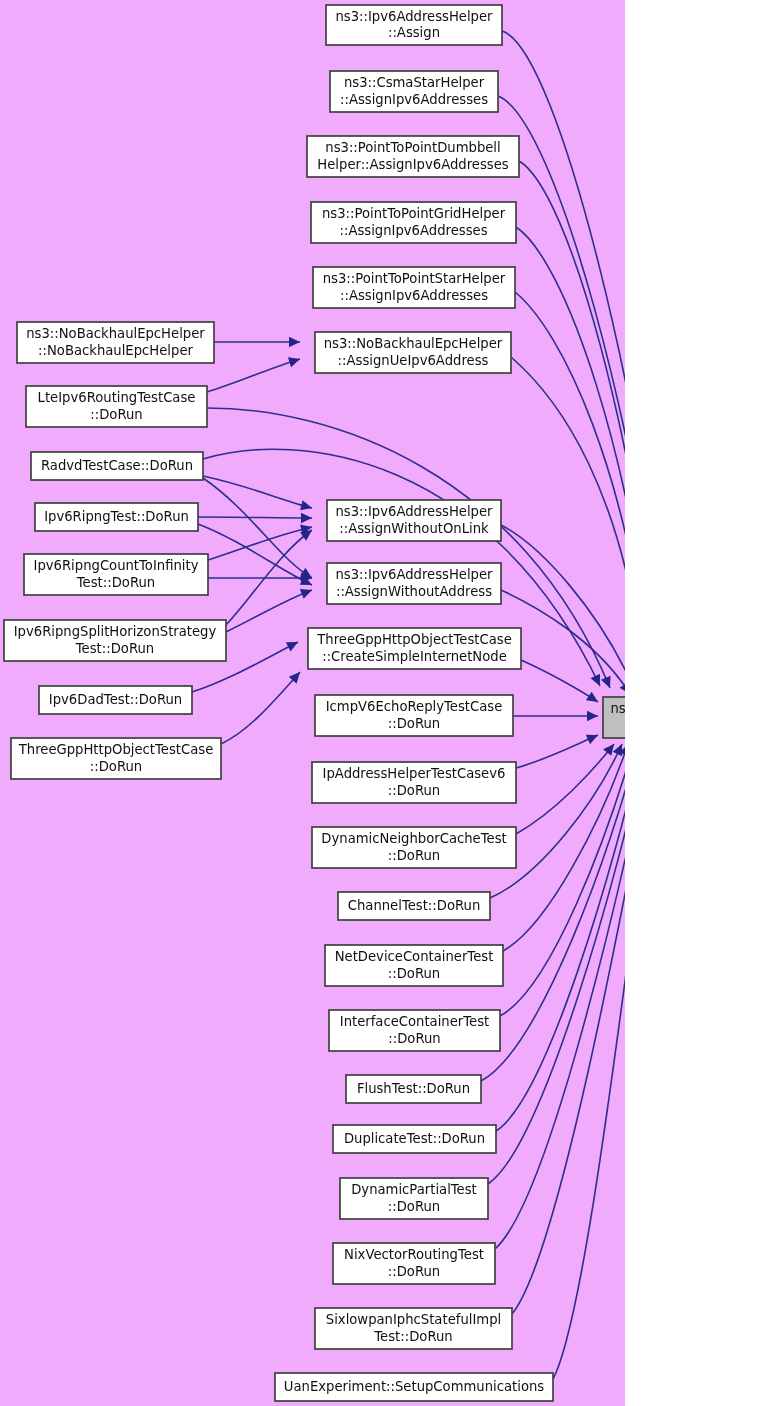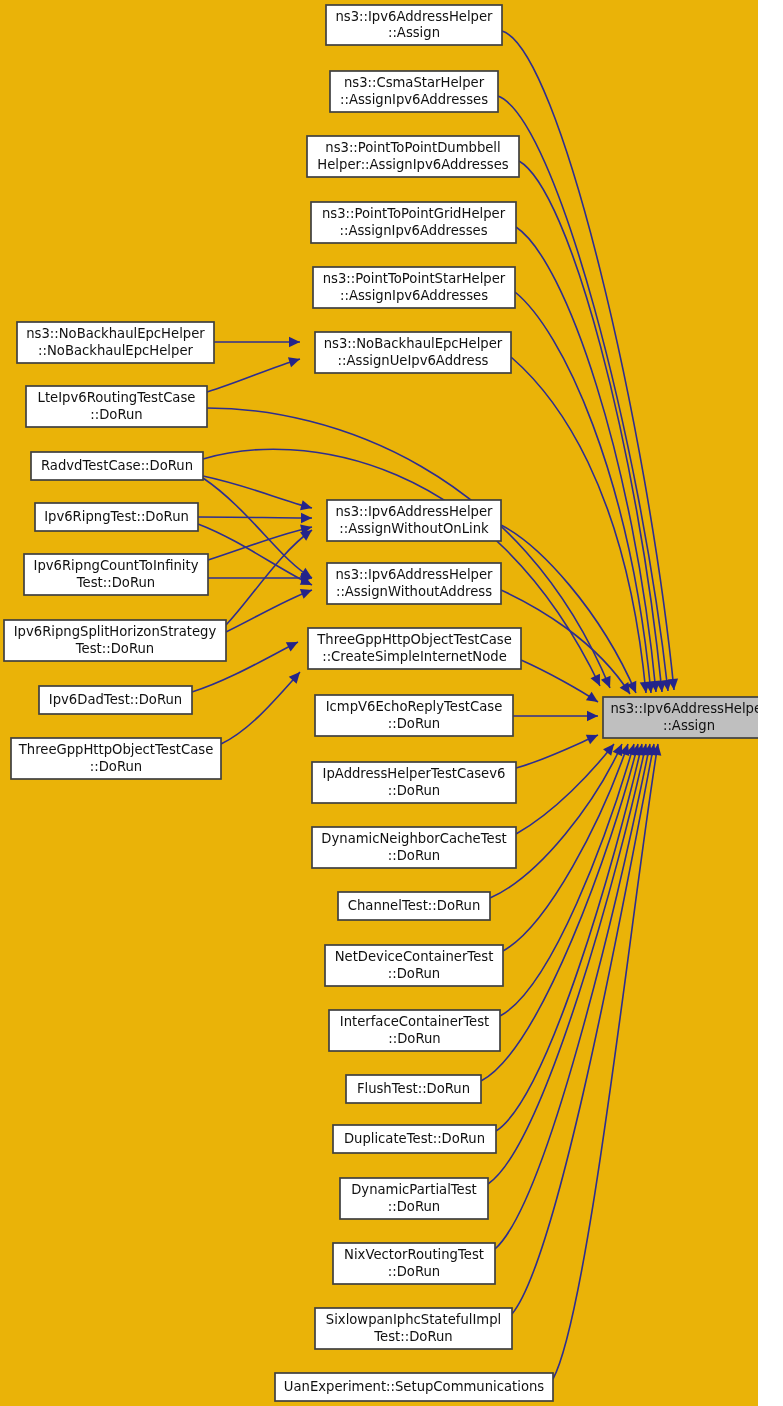--- a/index.html
+++ b/index.html
@@ -2,23 +2,23 @@
 <html><head>
 <meta charset="utf-8">
 <style>
   html, body {
     margin: 0;
     padding: 0;
     background: #ffffff;
   }
   #canvas {
     position: relative;
-    width: 758px;
+    width: 625px;
     height: 1406px;
-    background: #eab308;
+    background: #f0abfc;
     font-family: "DejaVu Sans", "Liberation Sans", sans-serif;
     overflow: hidden;
   }
   svg#graph {
     position: absolute;
     left: 0;
     top: 0;
     width: 783px;
     height: 1406px;
   }

